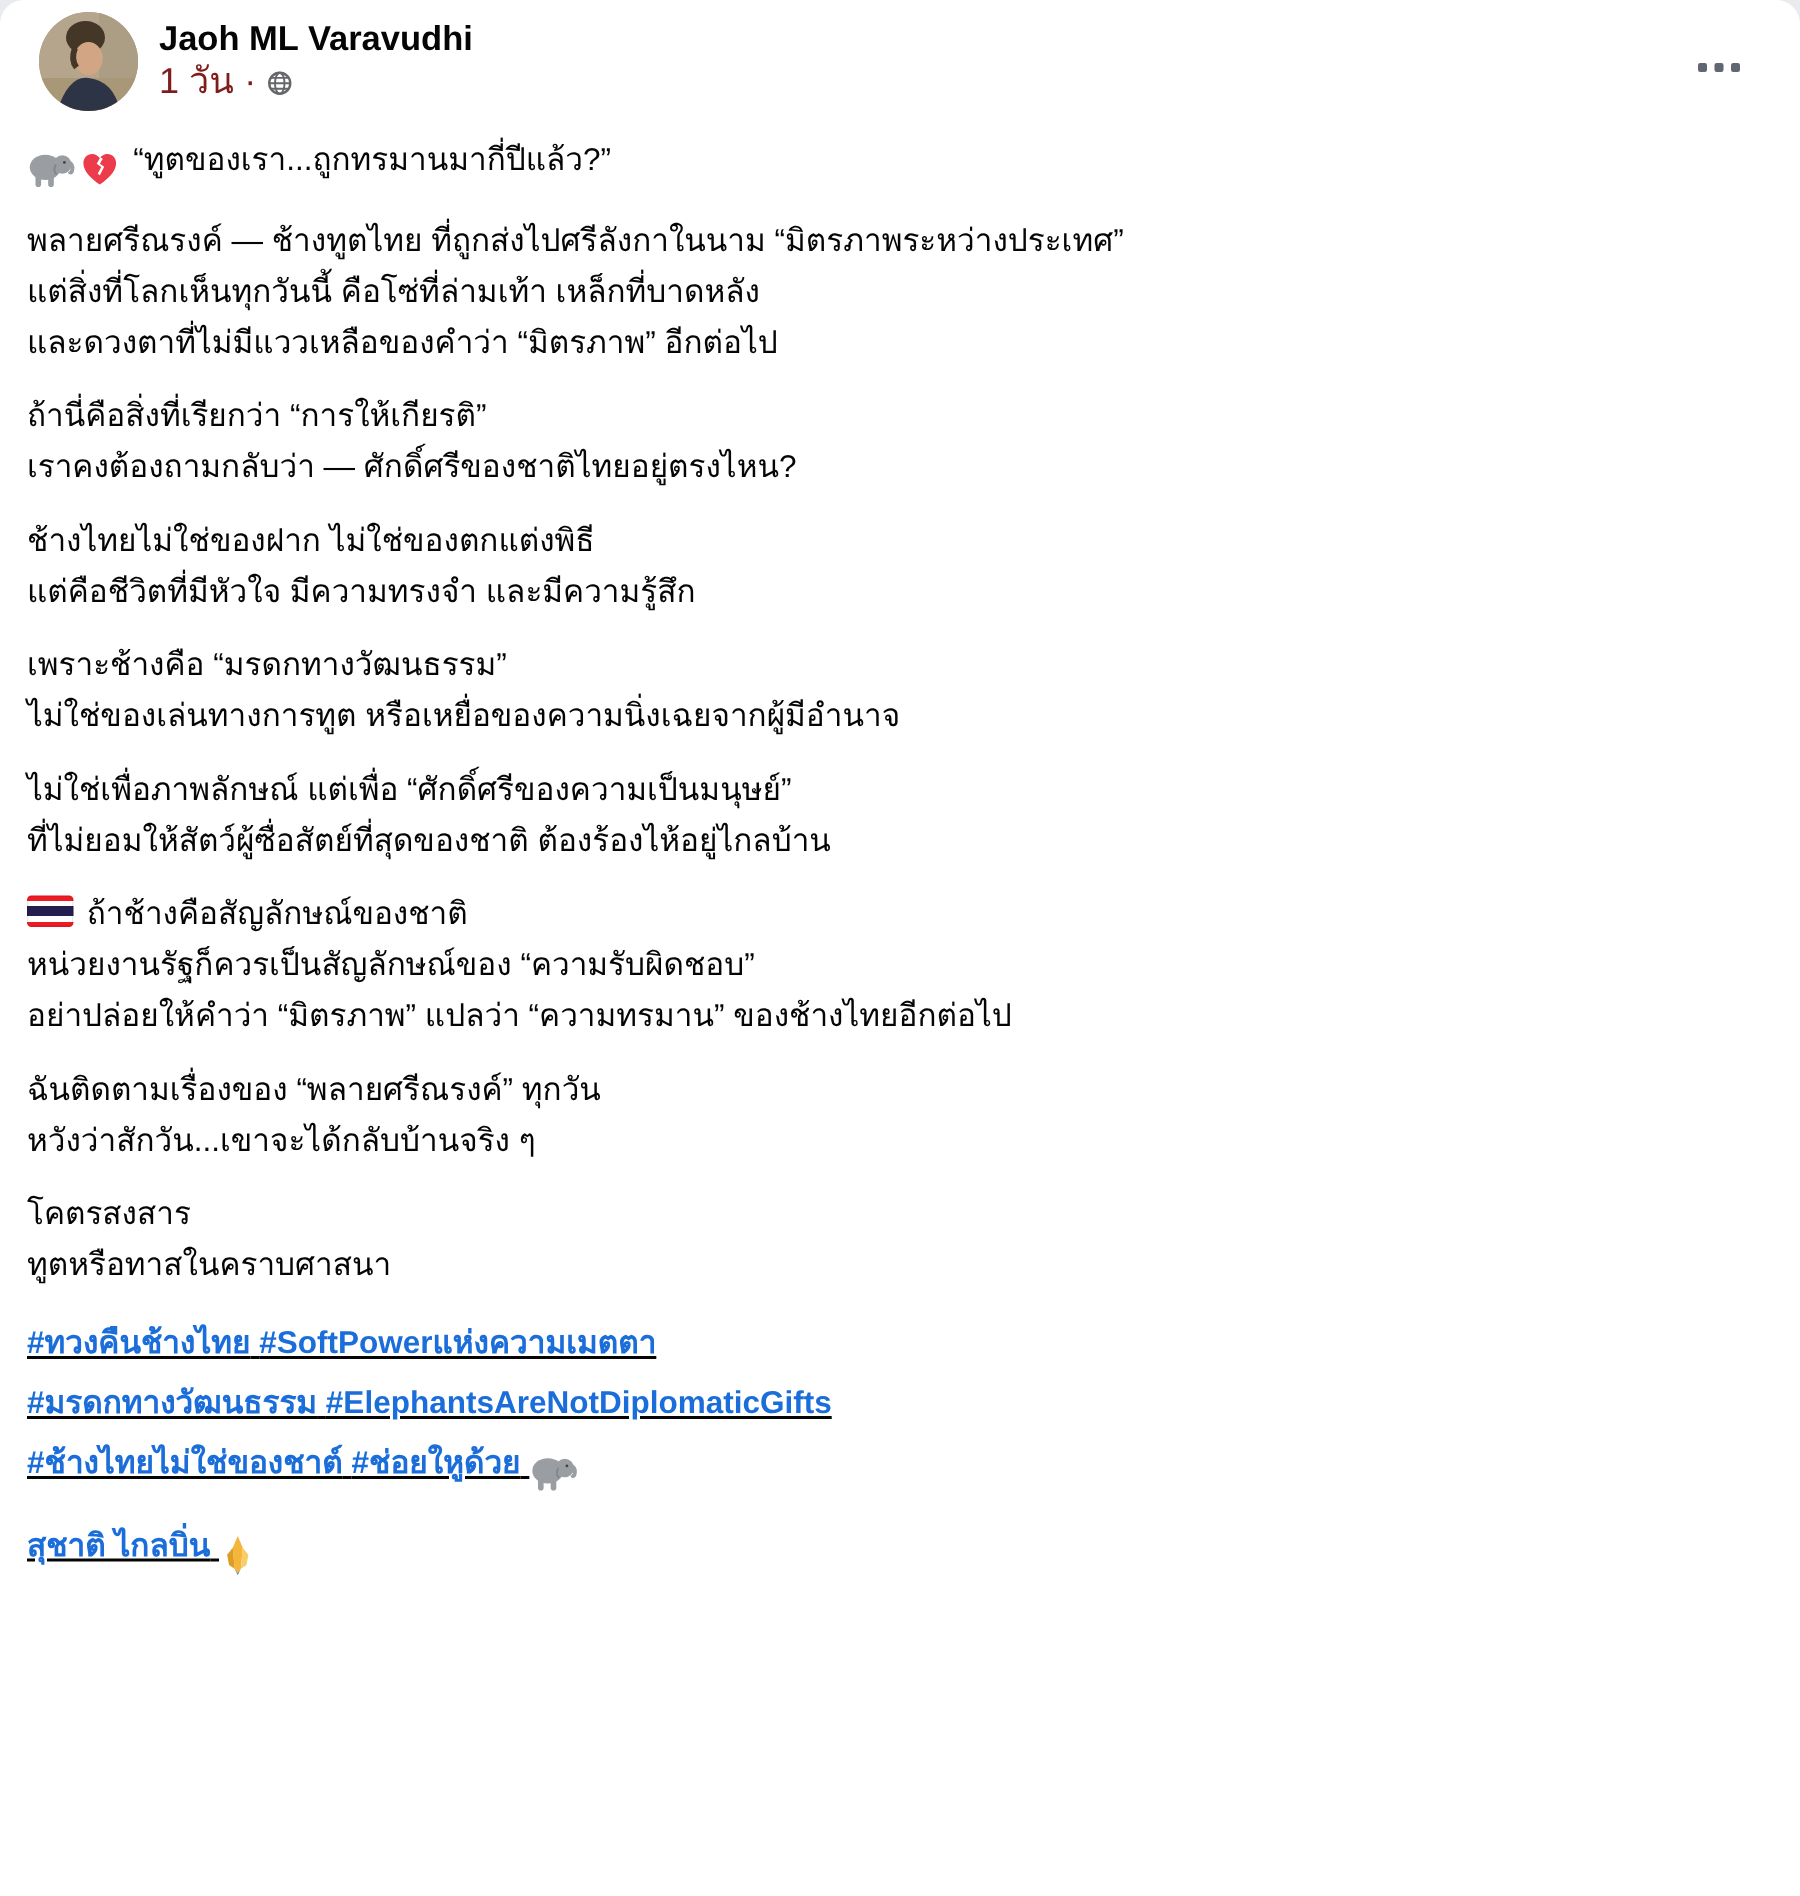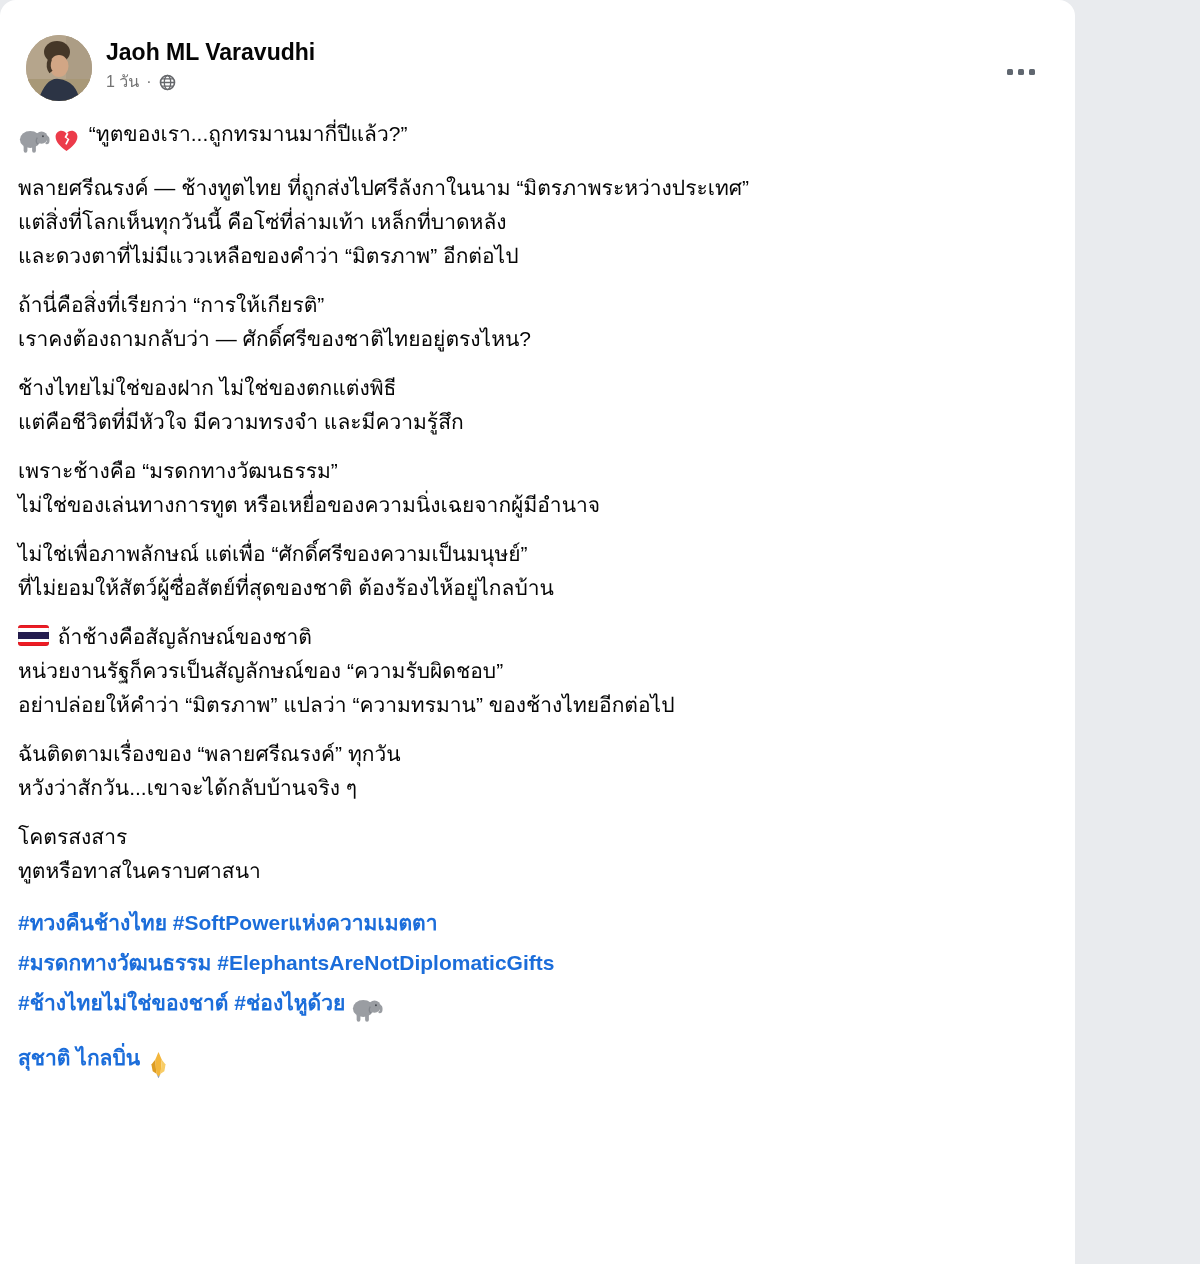--- a/index.html
+++ b/index.html
@@ -3,25 +3,25 @@
 <meta charset="utf-8">
 <style>
   html,body{margin:0;padding:0;}
   body{
     width:1200px;height:1264px;
     background:#e9ebee;
     font-family:"Liberation Sans",sans-serif;
     overflow:hidden;
   }
   .card{
-    width:1075px;height:1264px;
+    width:1200px;height:1264px;
     background:#ffffff;
     border-radius:16px 16px 0 0;
     box-sizing:border-box;
-    padding:35px 16px 0 16px;
+    padding:8px 16px 0 16px;
     position:relative;
   }
   
   .header{
     display:flex;
     align-items:flex-start;
     margin-bottom:16px;
     padding-left:10px;
     position:relative;
   }
@@ -34,21 +34,21 @@
     background:#b5a58c;
   }
   .avatar svg{display:block;}
   .header-text{margin-left:14px;padding-top:3px;}
   .author{
     font-size:23px;font-weight:700;color:#050505;
     cursor:pointer;line-height:28px;
   }
   .meta{
     margin-top:5px;
-    font-size:16px;color:#737373;
+    font-size:24px;color:#7f1d1d;
     display:flex;align-items:center;gap:7px;
     line-height:22px;
   }
   .meta .timestamp{cursor:pointer;}
   .globe{display:inline-flex;align-items:center;}
   .more-btn{
     position:absolute;right:18px;top:24px;
     display:flex;gap:5px;
     padding:10px 6px;
     cursor:pointer;
@@ -62,20 +62,21 @@
     padding:0 0 0 2px;
     font-size:21px;
     line-height:34px;
     color:#050505;
   }
   .para{margin:0 0 15px 0;}
   .links-block{
     line-height:40px;
     margin-bottom:10px;
     font-weight:700;
+    text-decoration:underline;
   }
   .hashtag,.mention{
     color:var(--link-blue,#1b6dda);
     font-weight:700;
     text-decoration:none;
     cursor:pointer;
   }
   
   .inline-icon{display:inline-block;vertical-align:-5px;margin:0 3px 0 0;}
   .inline-icon svg{display:inline-block;vertical-align:middle;}
@@ -147,21 +148,21 @@
             <path fill="#ffffff" d="M12.4 5.2 10.2 9l2.7 1.9-2.1 4.1 1.3.8 2.5-5-2.5-1.8 1.7-2.9z"></path>
           </svg></span> “ทูตของเรา...ถูกทรมานมากี่ปีแล้ว?”</p>
       <p class="para">พลายศรีณรงค์ — ช้างทูตไทย ที่ถูกส่งไปศรีลังกาในนาม “มิตรภาพระหว่างประเทศ”<br>แต่สิ่งที่โลกเห็นทุกวันนี้ คือโซ่ที่ล่ามเท้า เหล็กที่บาดหลัง<br>และดวงตาที่ไม่มีแววเหลือของคำว่า “มิตรภาพ” อีกต่อไป</p>
       <p class="para">ถ้านี่คือสิ่งที่เรียกว่า “การให้เกียรติ”<br>เราคงต้องถามกลับว่า — ศักดิ์ศรีของชาติไทยอยู่ตรงไหน?</p>
       <p class="para">ช้างไทยไม่ใช่ของฝาก ไม่ใช่ของตกแต่งพิธี<br>แต่คือชีวิตที่มีหัวใจ มีความทรงจำ และมีความรู้สึก</p>
       <p class="para">เพราะช้างคือ “มรดกทางวัฒนธรรม”<br>ไม่ใช่ของเล่นทางการทูต หรือเหยื่อของความนิ่งเฉยจากผู้มีอำนาจ</p>
       <p class="para">ไม่ใช่เพื่อภาพลักษณ์ แต่เพื่อ “ศักดิ์ศรีของความเป็นมนุษย์”<br>ที่ไม่ยอมให้สัตว์ผู้ซื่อสัตย์ที่สุดของชาติ ต้องร้องไห้อยู่ไกลบ้าน</p>
       <p class="para"><span class="inline-icon thai-flag-icon"></span> ถ้าช้างคือสัญลักษณ์ของชาติ<br>หน่วยงานรัฐก็ควรเป็นสัญลักษณ์ของ “ความรับผิดชอบ”<br>อย่าปล่อยให้คำว่า “มิตรภาพ” แปลว่า “ความทรมาน” ของช้างไทยอีกต่อไป</p>
       <p class="para">ฉันติดตามเรื่องของ “พลายศรีณรงค์” ทุกวัน<br>หวังว่าสักวัน...เขาจะได้กลับบ้านจริง ๆ</p>
       <p class="para">โคตรสงสาร<br>ทูตหรือทาสในคราบศาสนา</p>
-      <p class="para links-block"><a class="hashtag">#ทวงคืนช้างไทย</a> <a class="hashtag">#SoftPowerแห่งความเมตตา</a><br><a class="hashtag">#มรดกทางวัฒนธรรม</a> <a class="hashtag">#ElephantsAreNotDiplomaticGifts</a><br><a class="hashtag">#ช้างไทยไม่ใช่ของชาต์</a> <a class="hashtag">#ช่องไหูด้วย</a> <span class="inline-icon elephant-icon"><svg viewBox="0 0 34 26">
+      <p class="para links-block"><a class="hashtag">#ทวงคืนช้างไทย</a> <a class="hashtag">#SoftPowerแห่งความเมตตา</a><br><a class="hashtag">#มรดกทางวัฒนธรรม</a> <a class="hashtag">#ElephantsAreNotDiplomaticGifts</a><br><a class="hashtag">#ช้างไทยไม่ใช่ของชาต์</a> <a class="hashtag">#ช่อยใหูด้วย</a> <span class="inline-icon elephant-icon"><svg viewBox="0 0 34 26">
             <ellipse cx="13" cy="12" rx="11" ry="9" fill="#9a9da2"></ellipse>
             <circle cx="25" cy="10" r="6.5" fill="#9a9da2"></circle>
             <path d="M30.5 7.5 q3.5 1.5 3 6 q-.4 3.5-2.8 3.5 q-1.7 0-1.7-1.7 q1.7-.2 1.7-2.3 q0-2.3-1.2-3.5z" fill="#9a9da2"></path>
             <rect x="6" y="17" width="4" height="9" rx="2" fill="#9a9da2"></rect>
             <rect x="15" y="17" width="4" height="9" rx="2" fill="#9a9da2"></rect>
             <circle cx="26.5" cy="8.5" r="1" fill="#41444a"></circle>
             <path d="M20.5 10 q-2.5 4 .5 7" stroke="#83868c" stroke-width="1.4" fill="none"></path>
           </svg></span></p>
       <p class="para links-block"><a class="mention">สุชาติ ไกลบิ่น</a> <span class="inline-icon praying-hands-icon"><svg viewBox="0 0 24 26">
             <path fill="#f3b63b" d="M12 1 L15.2 8.5 14 22 12 25 10 22 8.8 8.5z"></path>

